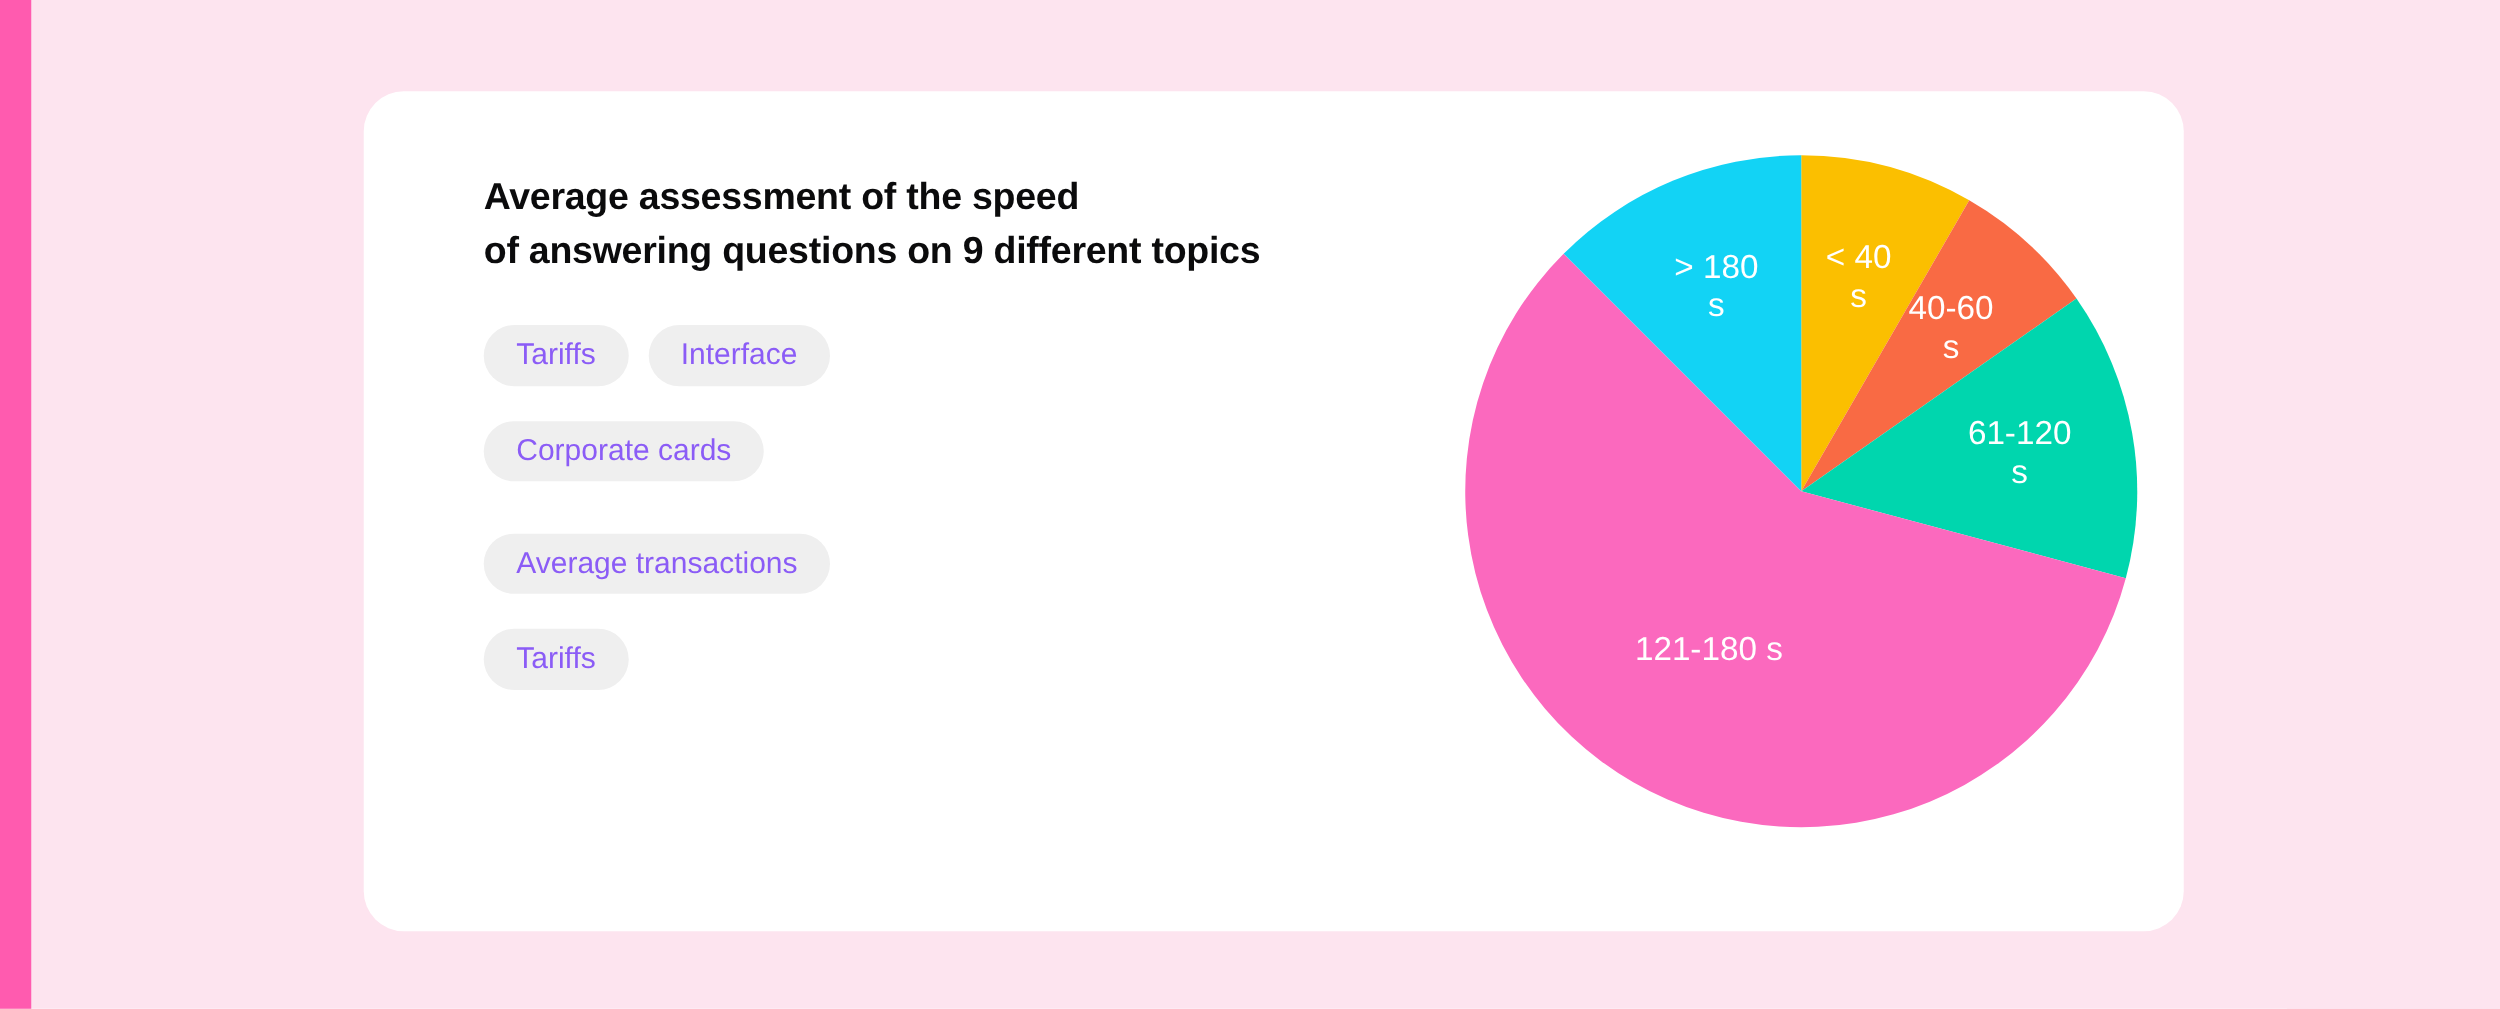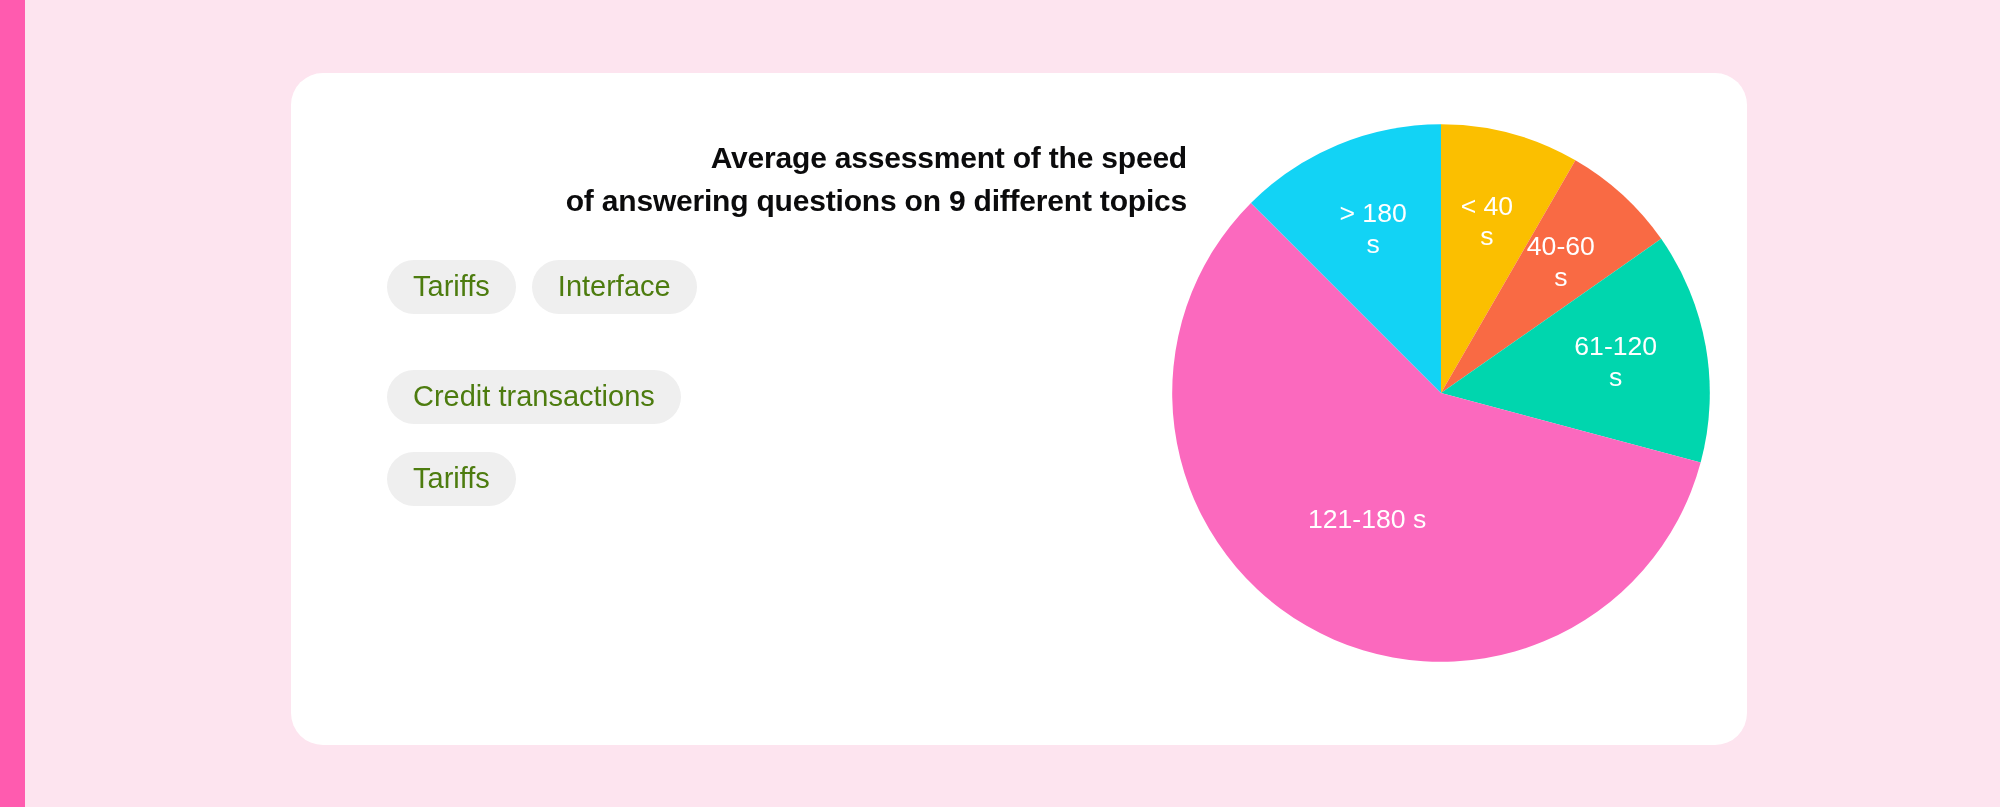--- a/index.html
+++ b/index.html
@@ -20,29 +20,29 @@
     background:#FFFFFF; border-radius:32px;
   }
   #card-inner{ position:relative; width:100%; height:100%; }
 
   
   #left-col{
     position:absolute; left:96px; top:64px; width:800px;
   }
   #chart-title{
     font-size:30px; font-weight:700; color:#0B0B0C;
-    line-height:1.42; letter-spacing:-0.2px; margin:0 0 38px 0;text-align:right;
+    line-height:1.42; letter-spacing:-0.2px; margin:0 0 38px 0;
   }
   #chart-title .t-line{ display:block; }
 
   #topic-tags{ display:flex; flex-wrap:wrap; gap:14px 16px; width:740px; }
   .topic-tag{
-    background:#EFEFEF; color:#4d7c0f;
+    background:#EFEFEF; color:#8b5cf6;
     border-radius:999px; padding:11px 26px;
-    font-size:29px; line-height:1.1; white-space:nowrap;
+    font-size:24px; line-height:1.1; white-space:nowrap;
     border:none; cursor:pointer;
   }
   .tag-break{ flex-basis:100%; height:0; }
 
   
   #pie-wrap{
     position:absolute; left:870px; top:40px;
     width:560px; height:560px;
   }
   #pie-svg{ display:block; width:100%; height:100%; overflow:visible; }
@@ -64,23 +64,24 @@
 
       <h1 id="chart-title">
         <span class="t-line">Average assessment of the speed</span>
         <span class="t-line">of answering questions on 9 different topics</span>
       </h1>
 
       <div id="topic-tags">
         <span class="topic-tag">Tariffs</span>
         <span class="topic-tag">Interface</span>
         <span class="tag-break"></span>
+        <span class="topic-tag">Corporate cards</span>
         <span class="tag-break"></span>
         <span class="tag-break"></span>
-        <span class="topic-tag">Credit transactions</span>
+        <span class="topic-tag">Average transactions</span>
         <span class="tag-break"></span>
         <span class="topic-tag">Tariffs</span>
       </div>
     </div>
 
     <div id="pie-wrap">
       <svg id="pie-svg" viewBox="0 0 400 400">
         <g id="pie-slices">
             <path d="M 200 200 L 200.00 8.00 A 192 192 0 0 1 296.00 33.72 Z" fill="#FBBF00"></path>
             <path d="M 200 200 L 296.00 33.72 A 192 192 0 0 1 357.28 89.87 Z" fill="#F96A44"></path>

